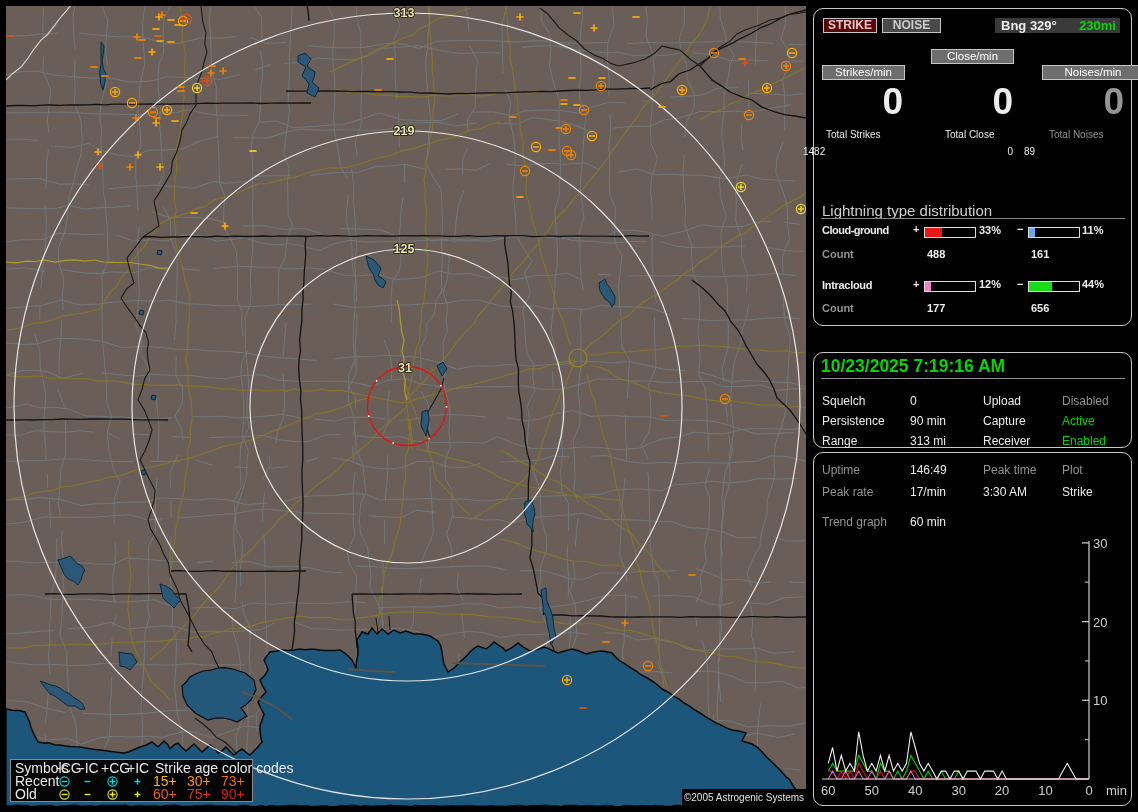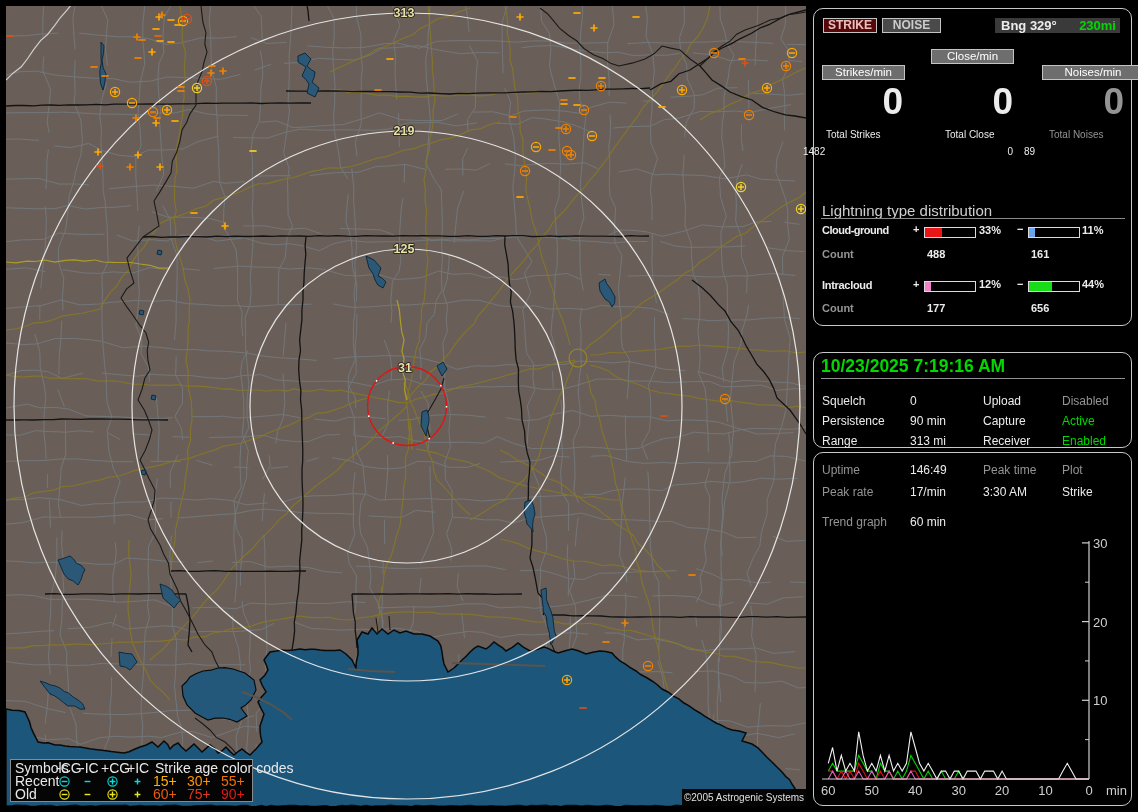--- a/index.html
+++ b/index.html
@@ -517,21 +517,21 @@
         </svg>
         <svg width="13" height="13" style="position:absolute;left:95px;top:0" viewBox="0 0 13 13">
           <circle cx="6.5" cy="6.5" r="4.6" fill="none" stroke="#00e0e0" stroke-width="1.1"></circle>
           <path d="M3.6 6.5h5.8M6.5 3.6v5.8" stroke="#00e0e0" stroke-width="1.4"></path>
         </svg>
         <svg width="13" height="13" style="position:absolute;left:120px;top:0" viewBox="0 0 13 13">
           <path d="M3.6 6.5h5.8M6.5 3.6v5.8" stroke="#00e0e0" stroke-width="1.4"></path>
         </svg>
         <span style="left:142px;color:#ffb300">15+</span>
         <span style="left:176px;color:#ff9100">30+</span>
-        <span style="left:210px;color:#f07000">55+</span>
+        <span style="left:210px;color:#f07000">73+</span>
       </div>
 <div class="lrow" style="top:28px">
         <span style="left:4px;color:#e8e8e8">Old</span>
         <svg width="13" height="13" style="position:absolute;left:47px;top:0" viewBox="0 0 13 13">
           <circle cx="6.5" cy="6.5" r="4.6" fill="none" stroke="#e8e820" stroke-width="1.1"></circle>
           <path d="M3.6 6.5h5.8" stroke="#e8e820" stroke-width="1.4"></path>
         </svg>
         <svg width="13" height="13" style="position:absolute;left:70px;top:0" viewBox="0 0 13 13">
           <path d="M3.6 6.5h5.8" stroke="#e8e820" stroke-width="1.4"></path>
         </svg>

